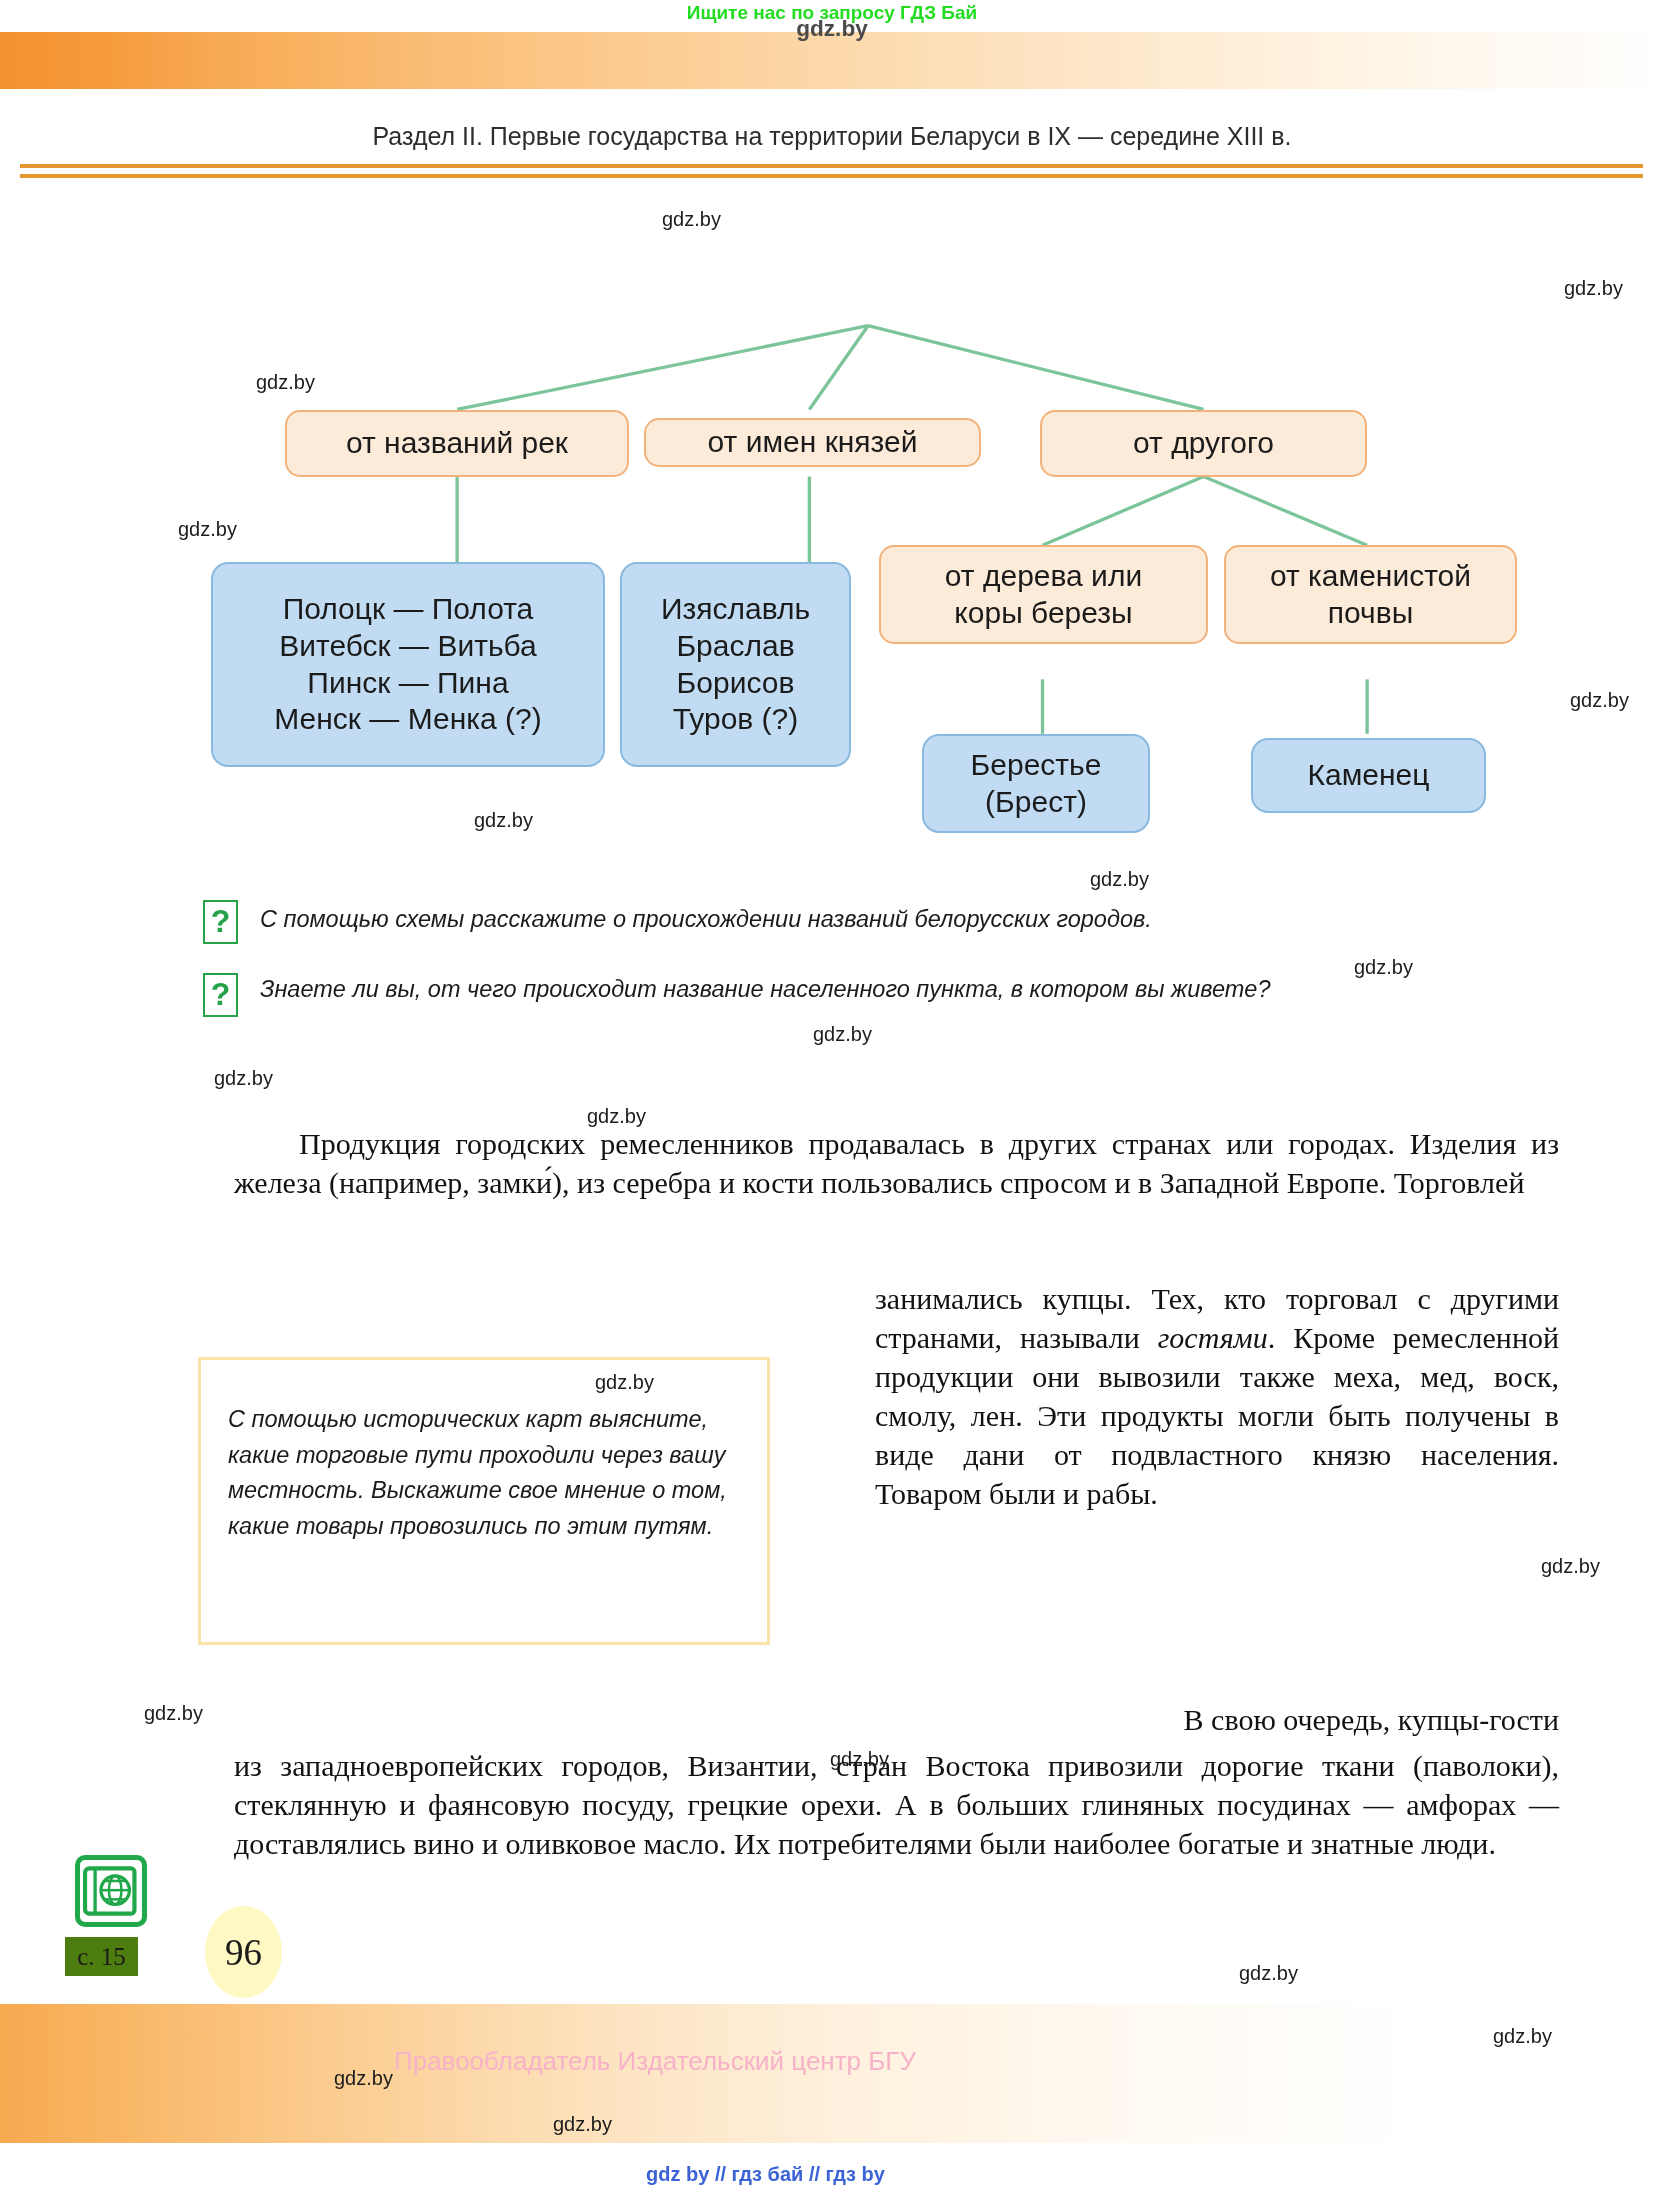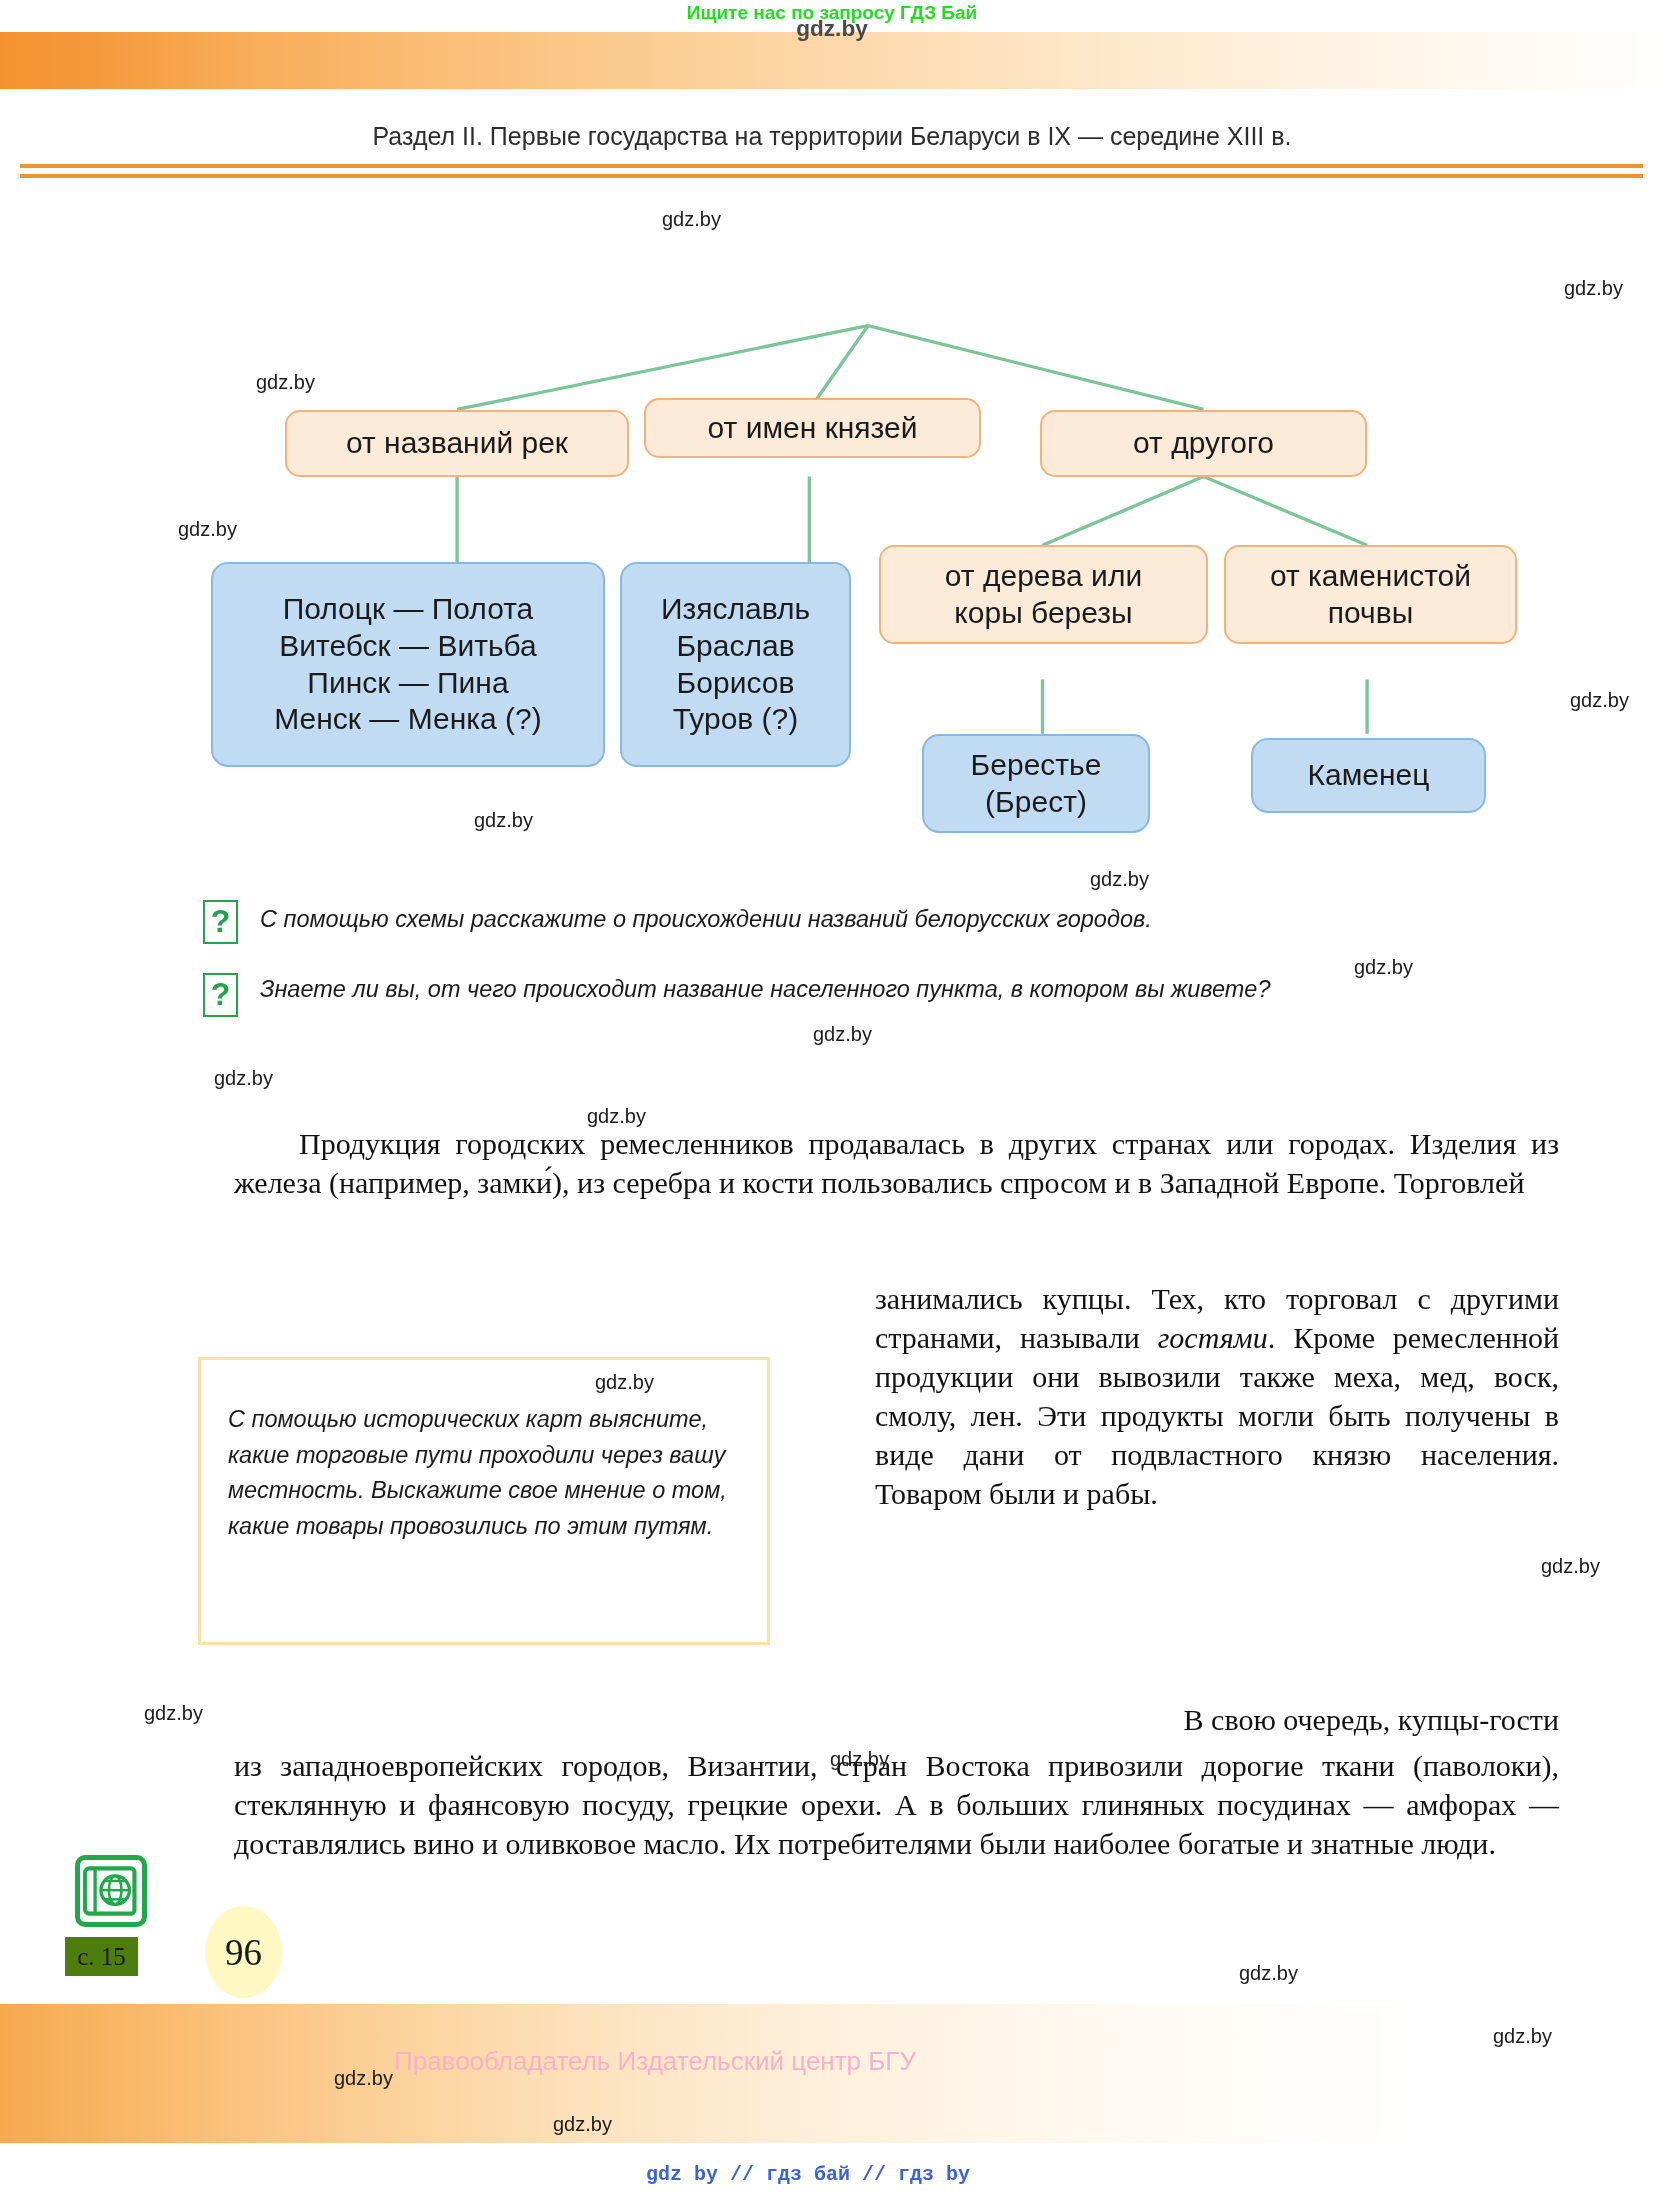--- a/index.html
+++ b/index.html
@@ -58,21 +58,21 @@
     position:absolute; color:#1d1d1d; font-size:20px;
     font-family:"Liberation Sans", sans-serif; white-space:nowrap;
     pointer-events:none;
   }
   .wm-pink{
     position:absolute; color:#f6b2c8; font-size:26px;
     font-family:"Liberation Sans", sans-serif; white-space:nowrap;
   }
   .wm-blue{
     position:absolute; color:#3b63d6; font-size:20px; font-weight:bold;
-    font-family:Liberation Mono, monospace; white-space:nowrap;
+    font-family:Liberation Sans, sans-serif; white-space:nowrap;
   }
 
   
   .diagram{ position:absolute; left:0; top:210px; width:1664px; height:637px; }
   .svg-lines{ position:absolute; left:0; top:0; width:1664px; height:637px; }
 
   .node{
     position:absolute; box-sizing:border-box;
     display:flex; align-items:center; justify-content:center;
     text-align:center; line-height:1.22;
@@ -181,21 +181,21 @@
 
     <line x1="1243" y1="560" x2="1243" y2="625" stroke="#7cc49a" stroke-width="4"></line>
     <line x1="1630" y1="560" x2="1630" y2="625" stroke="#7cc49a" stroke-width="4"></line>
   </svg>
 
 
   <div class="node node-mid" style="left:285px; top:200px; width:344px; height:67px;">
     <span>от названий рек</span>
   </div>
 
-  <div class="node node-mid" style="left:644px; top:188px; width:337px; height:60px;align-items:center;">
+  <div class="node node-mid" style="left:644px; top:208px; width:337px; height:49px;align-items:center;">
     <span>от имен князей</span>
   </div>
 
   <div class="node node-mid" style="left:1040px; top:200px; width:327px; height:67px;">
     <span>от другого</span>
   </div>
 
   <div class="node node-mid" style="left:879px; top:335px; width:329px; height:99px;">
     <span class="lines">
       <span>от дерева или</span>

